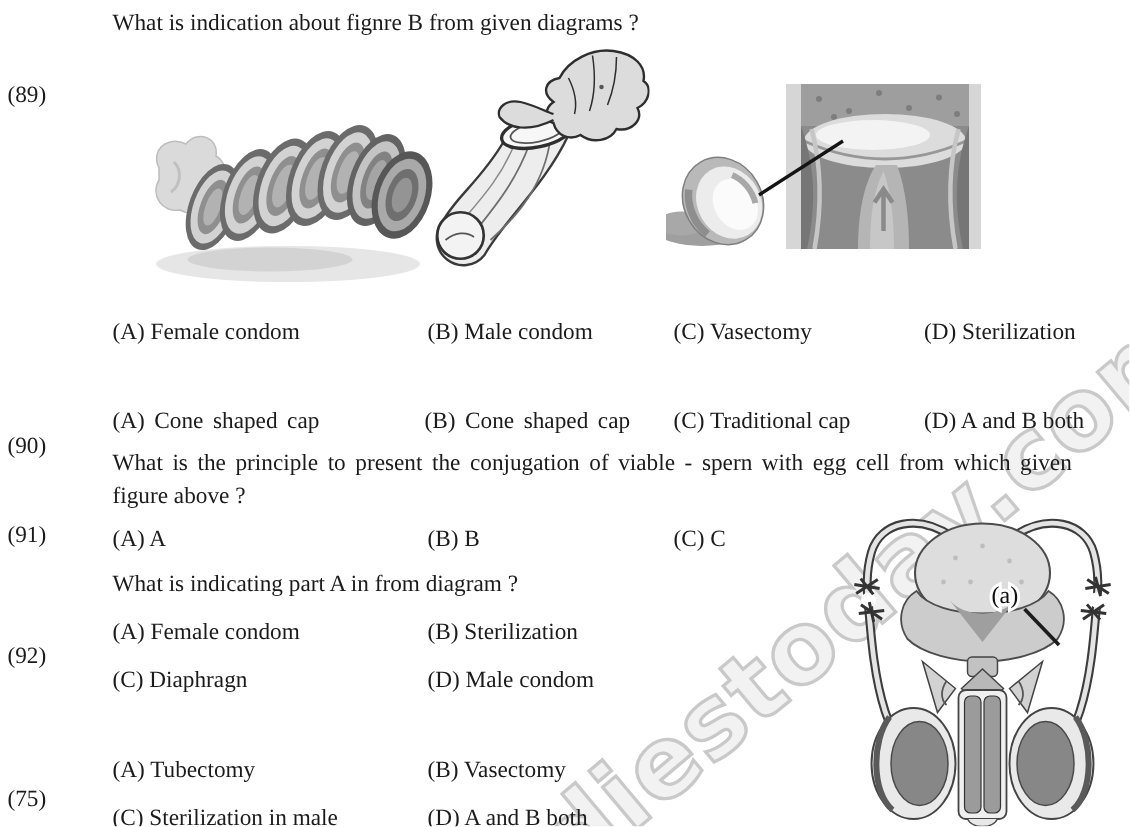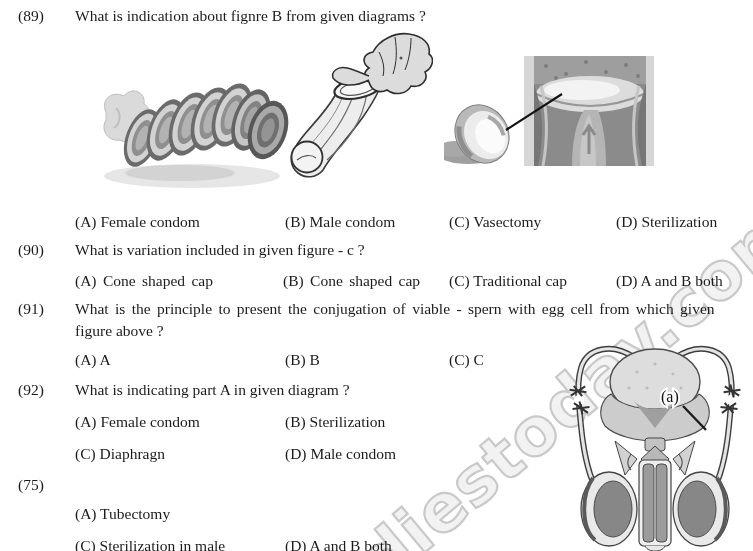--- a/index.html
+++ b/index.html
@@ -11,21 +11,21 @@
     position:absolute; left:252px; top:618px; z-index:0;
     transform-origin:0 0; transform:rotate(-40deg);
     font-family:"DejaVu Sans", sans-serif; font-weight:bold;
     font-size:66px; letter-spacing:1px;
     color:#f2f2f2; -webkit-text-stroke:2.2px #c9c9c9;
     white-space:nowrap; user-select:none;
   }
   .qnum,.qtext,.opt{
     position:absolute; z-index:2; font-size:15.5px; line-height:19px; white-space:nowrap;
   }
-  .qnum{left:18px;}
+  .qnum{left:5px;margin-top:48px;}
   .w2{word-spacing:2.5px;}
   .w4{word-spacing:5px;}
   .fig{position:absolute; z-index:1;}
 </style>
 </head>
 <body>
 
 <div class="page">
 
   <div class="watermark">studiestoday.com</div>
@@ -138,42 +138,42 @@
     </g>
     <path d="M 62,80 L 118,44" stroke="#141414" stroke-width="2.2"></path>
   </svg>
 
   <div class="opt" style="left:75px;  top:212px">(A) Female condom</div>
   <div class="opt" style="left:285px; top:212px">(B) Male condom</div>
   <div class="opt" style="left:449px; top:212px">(C) Vasectomy</div>
   <div class="opt" style="left:616px; top:212px">(D) Sterilization</div>
 
   <div class="qnum" style="top:240px">(90)</div>
-  <div class="qtext" style="left:75px; top:240px">What is variation included in given figure - c ?</div>
   <div class="opt w2" style="left:75px;  top:271px">(A) Cone shaped cap</div>
   <div class="opt w2" style="left:283px; top:271px">(B) Cone shaped cap</div>
   <div class="opt" style="left:449px; top:271px">(C) Traditional cap</div>
   <div class="opt" style="left:616px; top:271px">(D) A and B both</div>
 
   <div class="qnum" style="top:299px">(91)</div>
   <div class="qtext w2" style="left:75px; top:299px">What is the principle to present the conjugation of viable - spern with egg cell from which given</div>
   <div class="qtext" style="left:75px; top:321px">figure above ?</div>
   <div class="opt" style="left:75px;  top:350px">(A) A</div>
   <div class="opt" style="left:285px; top:350px">(B) B</div>
   <div class="opt" style="left:449px; top:350px">(C) C</div>
 
   <div class="qnum" style="top:380px">(92)</div>
-  <div class="qtext" style="left:75px; top:380px">What is indicating part A in given diagram ?</div>
+  <div class="qtext" style="left:75px; top:380px">What is indicating part A in from diagram ?</div>
   <div class="opt" style="left:75px;  top:412px">(A) Female condom</div>
   <div class="opt" style="left:285px; top:412px">(B) Sterilization</div>
   <div class="opt" style="left:285px; top:444px">(D) Male condom</div>
   <div class="opt" style="left:75px;  top:444px">(C) Diaphragn</div>
 
   <div class="qnum" style="top:475px">(75)</div>
   <div class="opt" style="left:75px;  top:504px">(A) Tubectomy</div>
+  <div class="opt" style="left:285px; top:504px">(B) Vasectomy</div>
   <div class="opt" style="left:75px;  top:536px">(C) Sterilization in male</div>
   <div class="opt" style="left:285px; top:536px">(D) A and B both</div>
 
   <svg class="fig" style="left:557px; top:336px" width="196" height="215" viewBox="0 0 196 215">
 
     <g>
       <path d="M 78,22 C 55,6 30,12 24,32 C 20,46 21,58 22,68 C 24,92 26,116 33,138 C 36,148 40,154 45,158" fill="none" stroke="#3d3d3d" stroke-width="6"></path>
       <path d="M 78,22 C 55,6 30,12 24,32 C 20,46 21,58 22,68 C 24,92 26,116 33,138 C 36,148 40,154 45,158" fill="none" stroke="#e4e4e4" stroke-width="3.2"></path>
     </g>
     <g>

